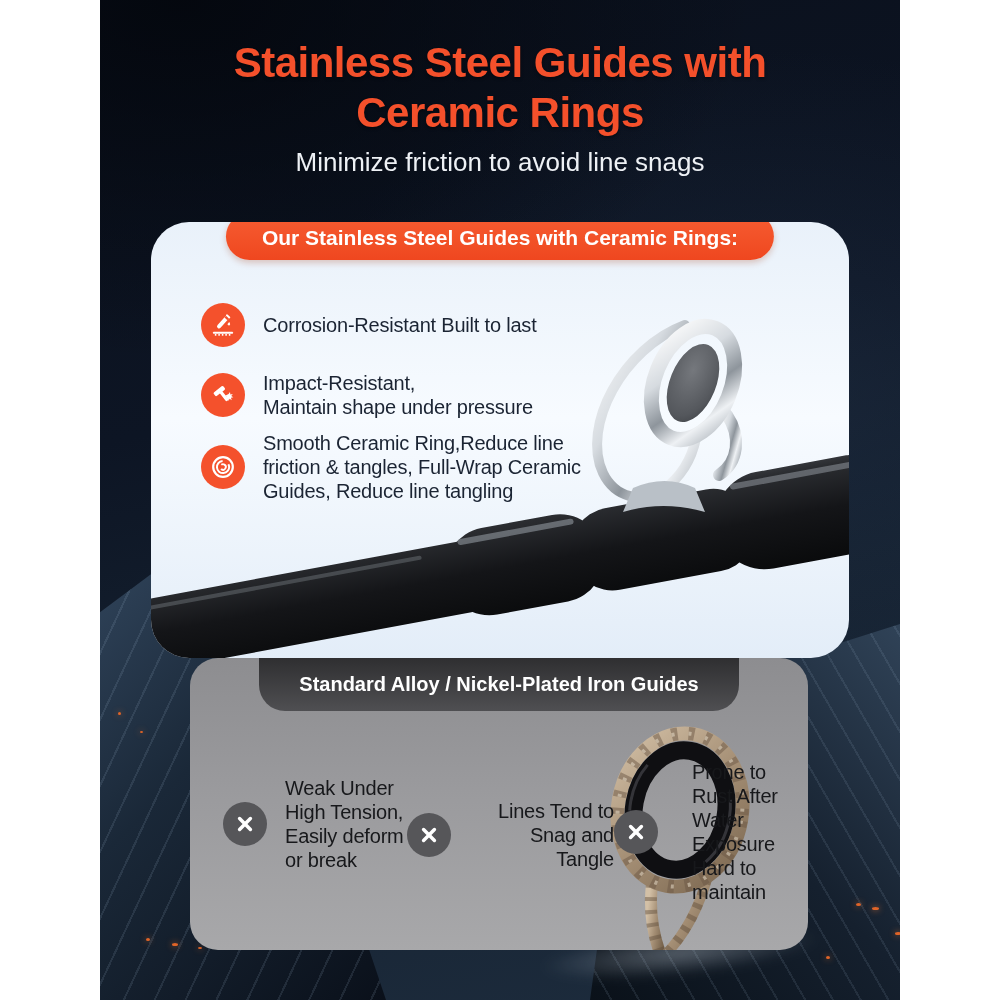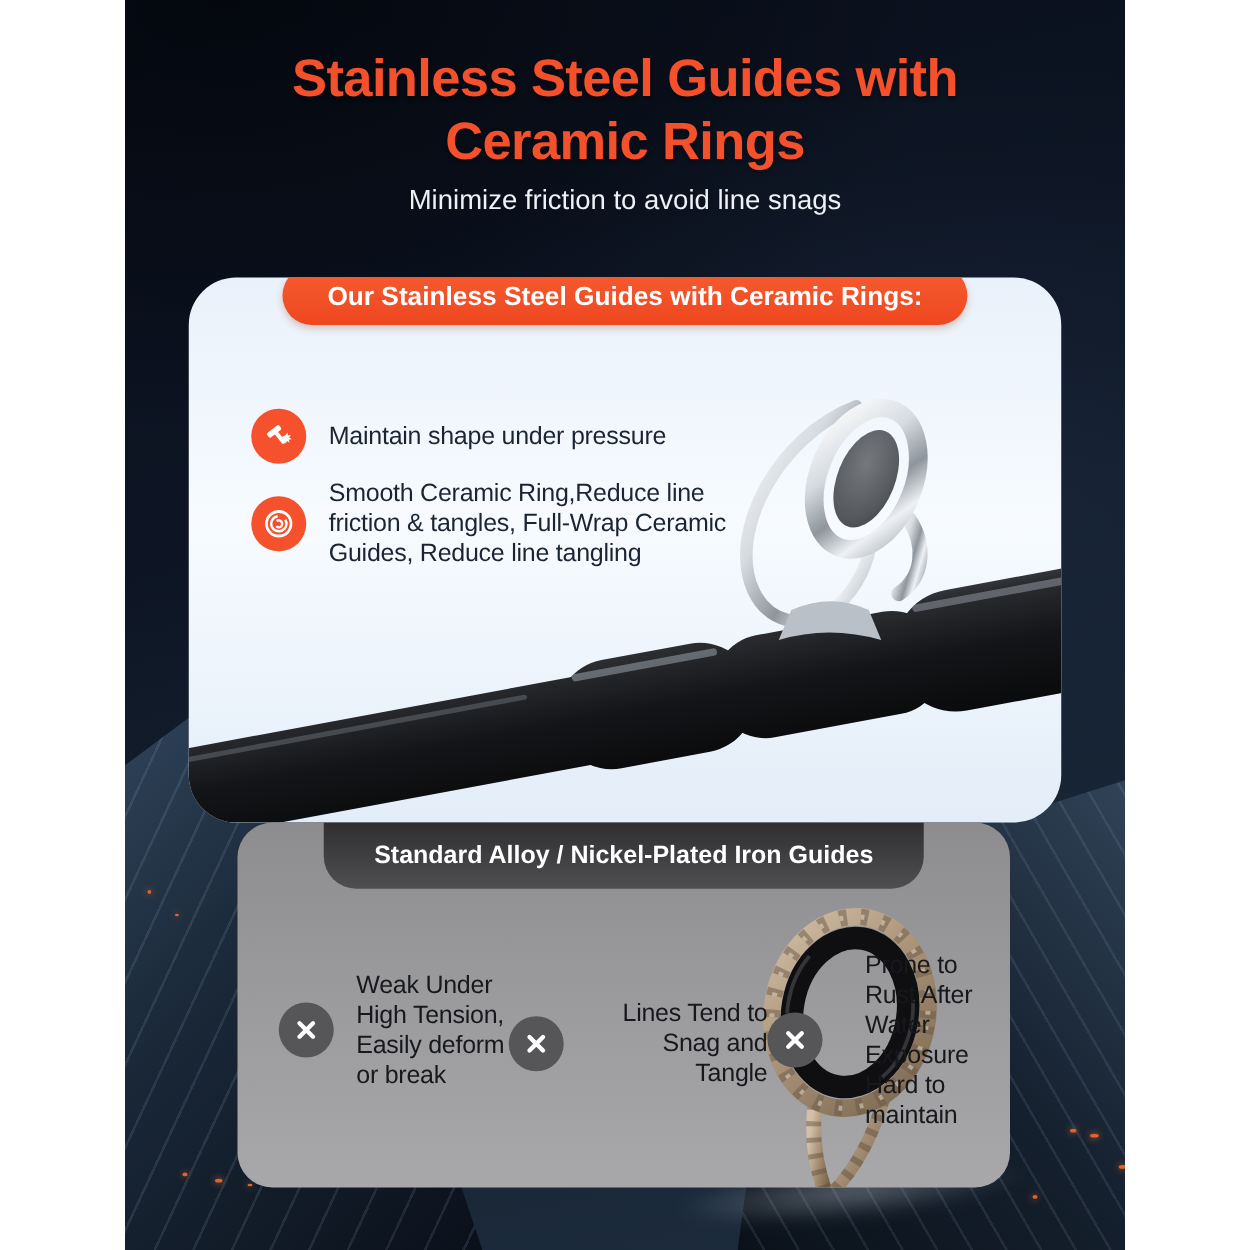--- a/index.html
+++ b/index.html
@@ -39,21 +39,21 @@
     background:radial-gradient(closest-side, rgba(222,232,242,.34), rgba(222,232,242,0));
     filter:blur(5px);transform:rotate(-6deg);
   }
   .ember{position:absolute;border-radius:50%;background:#e06428;box-shadow:0 0 6px rgba(240,122,53,.85);}
   
   .hero{position:absolute;top:0;left:0;width:100%;text-align:center;padding-top:38px;}
   .hero-title{
     color:#f4502b;font-size:42px;line-height:50px;font-weight:bold;
     letter-spacing:-.5px;text-shadow:0 2px 3px rgba(0,0,0,.35);
   }
-  .hero-sub{margin-top:9px;color:#eef1f5;font-size:22px;font-weight:400;}
+  .hero-sub{margin-top:9px;color:#eef1f5;font-size:26px;font-weight:400;}
   
   .pros-card{
     position:absolute;left:51px;top:222px;width:698px;height:436px;
     border-radius:38px;overflow:hidden;
     background:linear-gradient(180deg,#e9f1fa 0%, #f7fbff 45%, #e3edf8 100%);
   }
   .pill-orange{
     position:absolute;top:-9px;left:50%;transform:translateX(-50%);
     height:47px;line-height:49px;padding:0 36px;border-radius:25px;
     background:linear-gradient(180deg,#f65d32,#ef471f);
@@ -166,31 +166,53 @@
       <path d="M 576 193 C 590 214, 588 240, 568 253" fill="none" stroke="url(#chromeG)" stroke-width="12" stroke-linecap="round"></path>
       <g transform="rotate(22 542 161)">
         <ellipse cx="542" cy="161" rx="38" ry="59" fill="none" stroke="url(#chromeG)" stroke-width="15"></ellipse>
         <ellipse cx="542" cy="161" rx="23" ry="41" fill="url(#holeG)"></ellipse>
       </g>
     </svg>
 
     <div class="pill-orange">Our Stainless Steel Guides with Ceramic Rings:</div>
 
     <div class="bullets">
+      <div class="row b1">
+        <span class="picon">
+          <svg viewBox="0 0 24 24">
+            <g transform="rotate(42 11 10)">
+                <rect x="9.7" y="2.2" width="3.4" height="13.5" rx="1.7" fill="#fff"></rect>
+                <rect x="9.7" y="2.2" width="3.4" height="3" fill="#f4512c"></rect>
+                <rect x="9.2" y="1.6" width="4.4" height="1.6" rx="0.8" fill="#fff"></rect>
+              </g>
+            <path d="M17.3 9.4 c1 1.3 1 2.3 .3 2.8 c-.7 .4 -1.6 0 -1.7 -1.1 z" fill="#fff"></path>
+            <rect x="3.5" y="17.8" width="17" height="1.7" rx="0.5" fill="#fff"></rect>
+            <rect x="5" y="19.7" width="1.3" height="1.5" fill="#fff"></rect>
+              <rect x="8" y="19.7" width="1.3" height="1.5" fill="#fff"></rect>
+              <rect x="11" y="19.7" width="1.3" height="1.5" fill="#fff"></rect>
+              <rect x="14" y="19.7" width="1.3" height="1.5" fill="#fff"></rect>
+              <rect x="17" y="19.7" width="1.3" height="1.5" fill="#fff"></rect>
+          </svg>
+        </span>
+        <div class="ptext">
+          <div>Corrosion-Resistant Built to last</div>
+        </div>
+      </div>
       <div class="row b2">
         <span class="picon">
           <svg viewBox="0 0 24 24">
             <g transform="rotate(-38 11 11)">
                 <rect x="5.5" y="5.8" width="10.5" height="4" rx="1.2" fill="#fff"></rect>
                 <rect x="9.9" y="8.6" width="2.8" height="10" rx="1.2" fill="#fff"></rect>
               </g>
             <path d="M16.8 11.2 l1.2-1.8 .3 2.1 2.1-.3 -1.3 1.7 1.8 1.1 -2.1 .4 .7 2 -1.8-1.1 -1 1.9 -.4-2.1 -2 .6 1.2-1.8 -1.7-1.2 z" fill="#fff"></path>
           </svg>
         </span>
         <div class="ptext">
+          <div>Impact-Resistant,</div>
           <div>Maintain shape under pressure</div>
         </div>
       </div>
       <div class="row b3">
         <span class="picon">
           <svg viewBox="0 0 24 24">
             <circle cx="12" cy="12" r="8.4" fill="none" stroke="#fff" stroke-width="1.9"></circle>
             <circle cx="12" cy="12" r="5.2" fill="none" stroke="#fff" stroke-width="1.7" stroke-dasharray="20 6" transform="rotate(40 12 12)"></circle>
             <circle cx="12" cy="12" r="2.4" fill="none" stroke="#fff" stroke-width="1.6" stroke-dasharray="8 4" transform="rotate(-60 12 12)"></circle>
           </svg>

